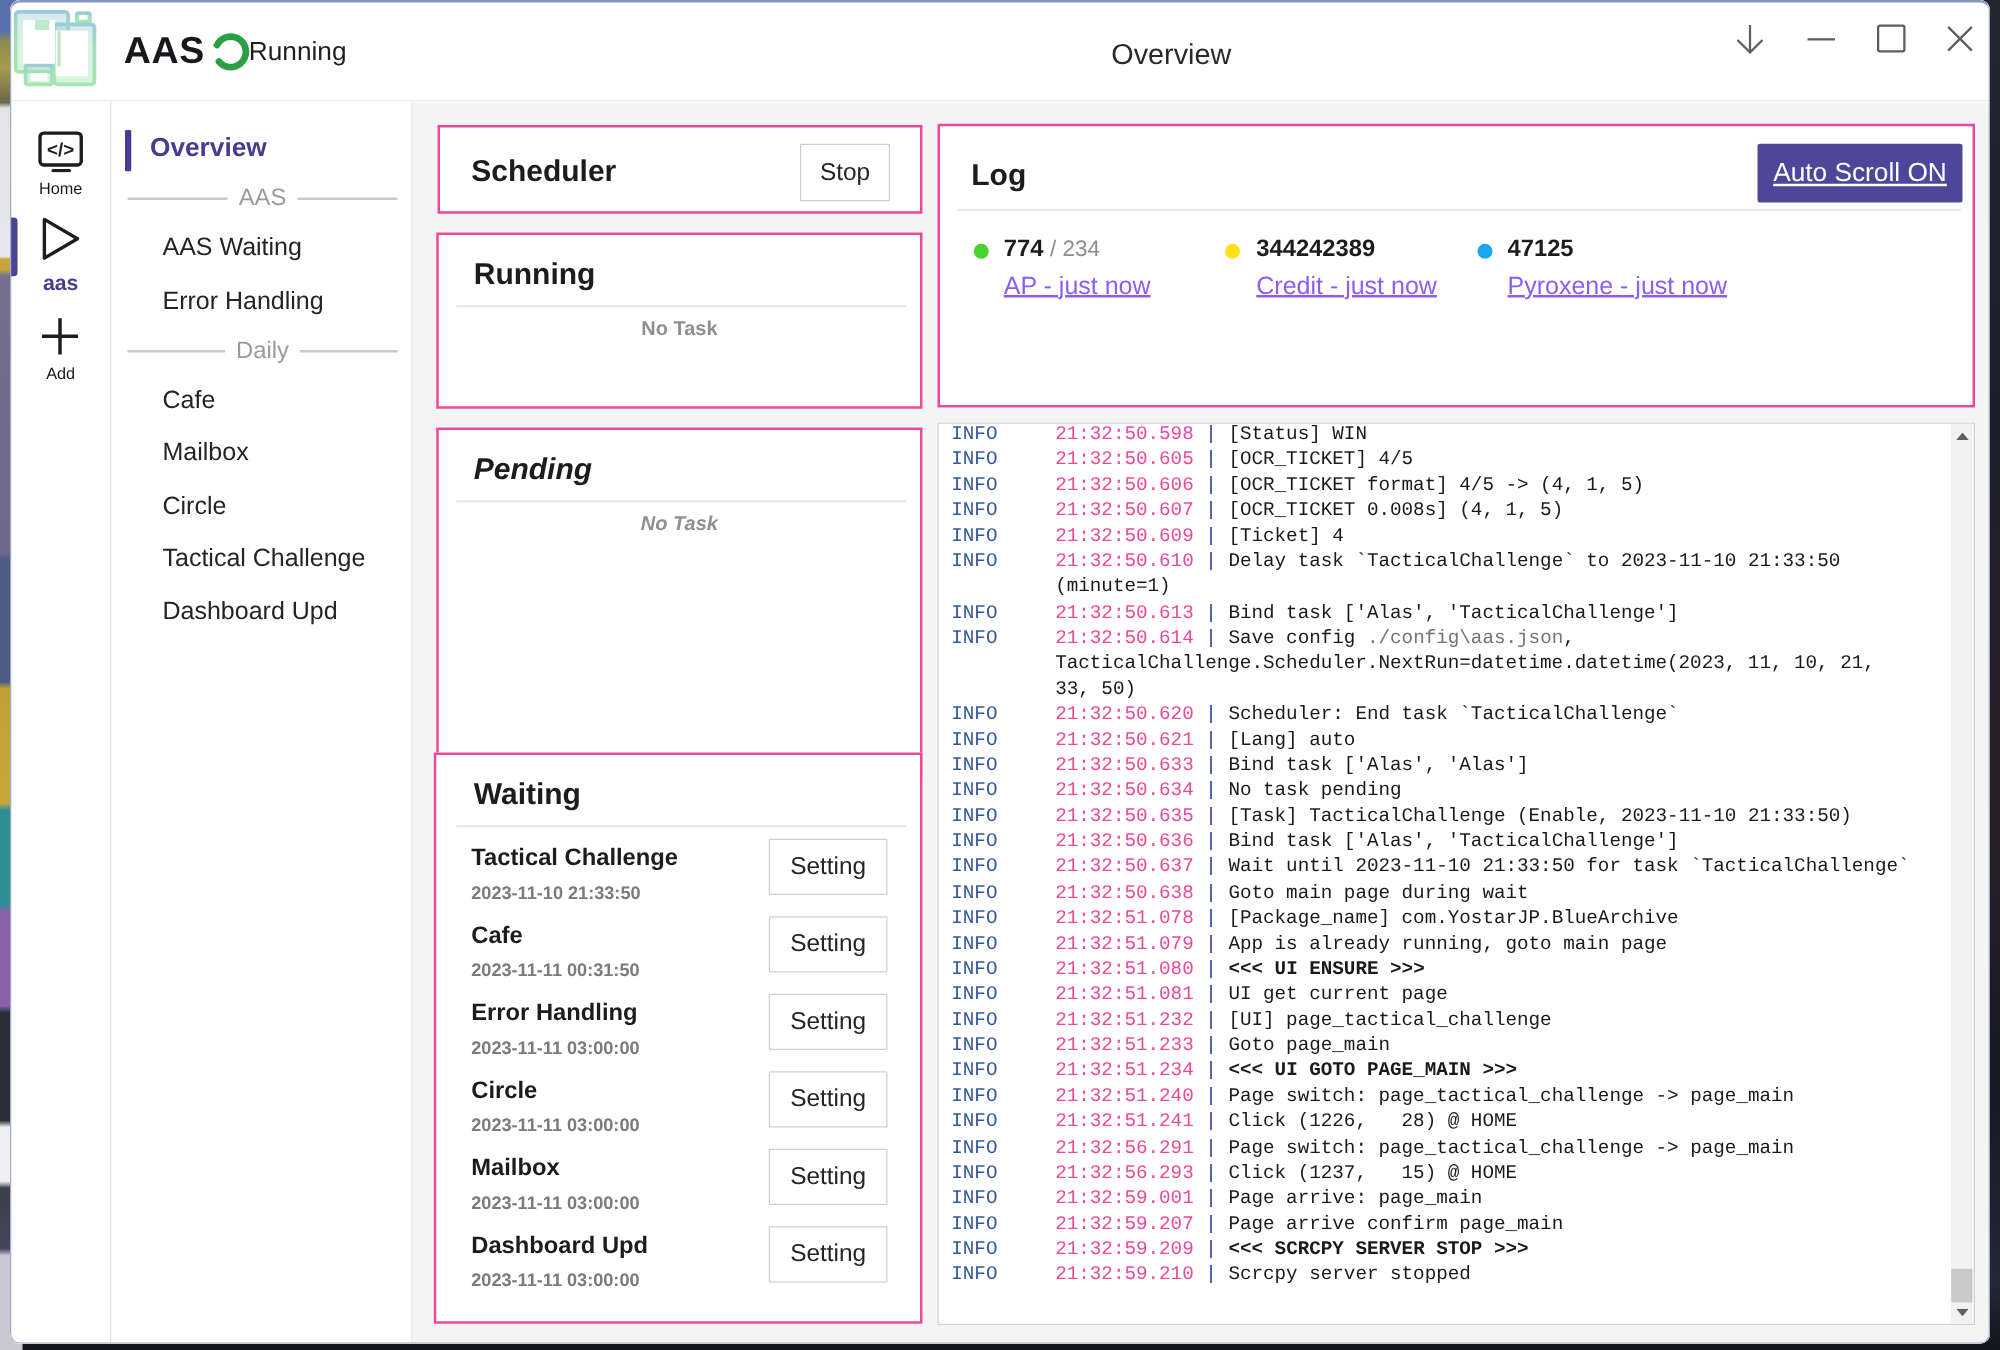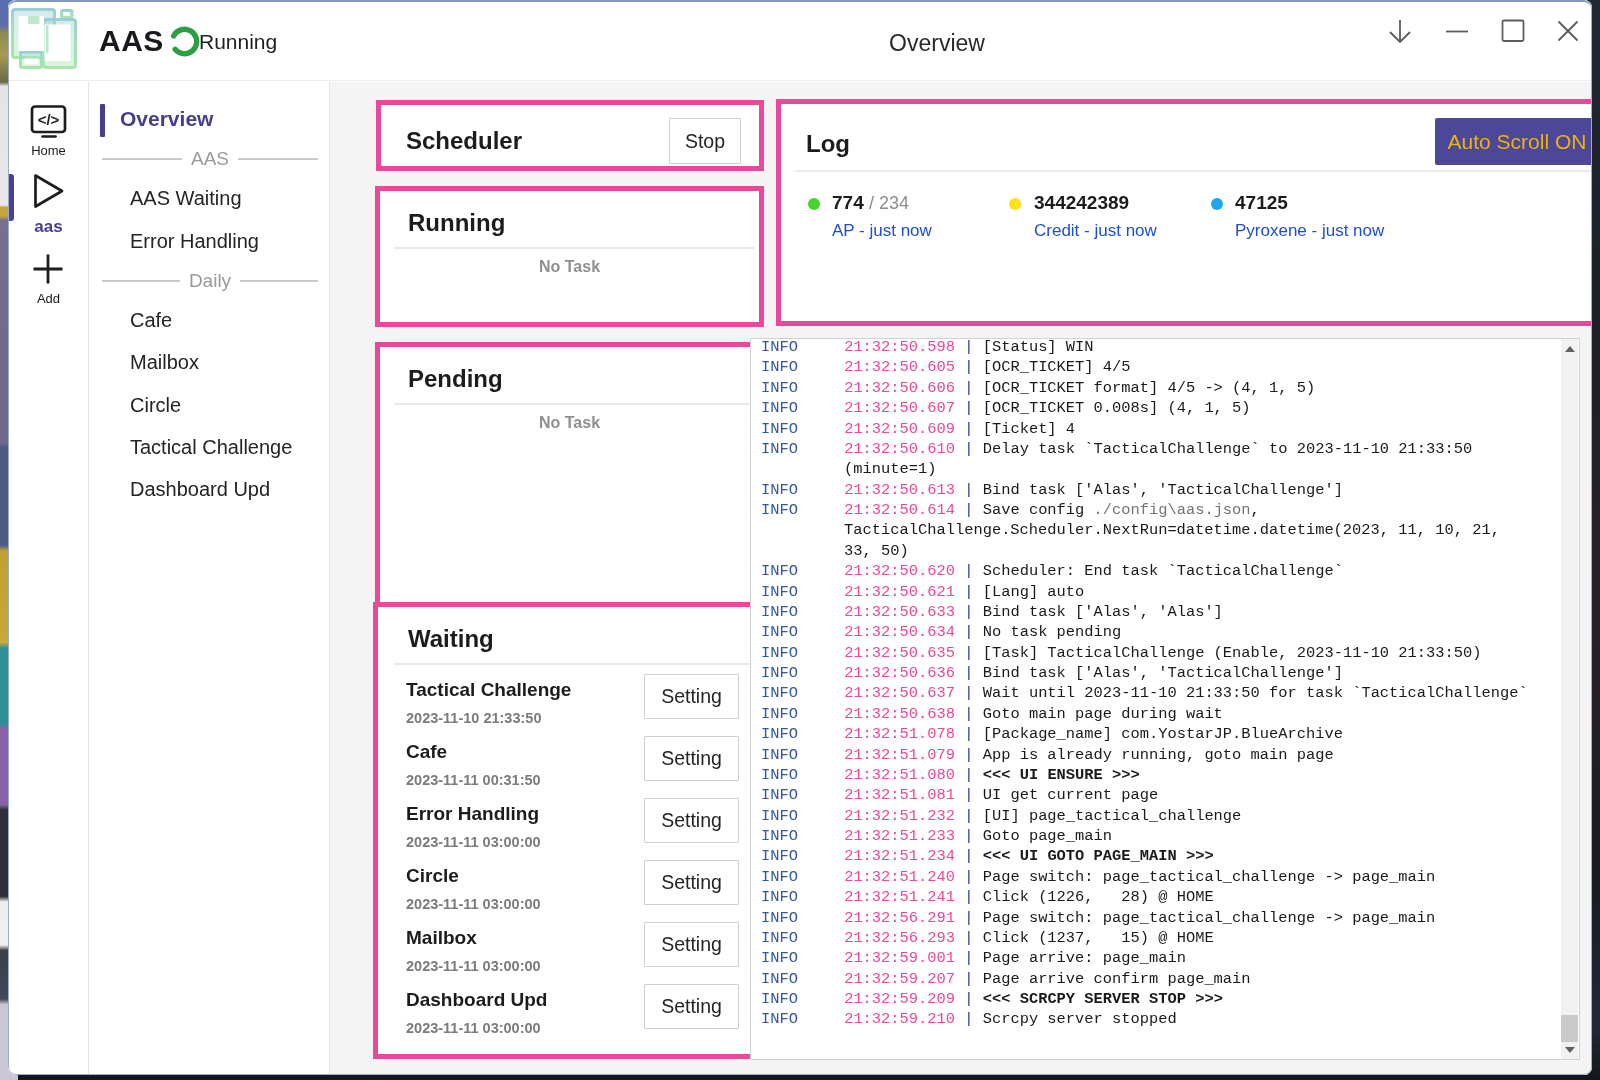--- a/index.html
+++ b/index.html
@@ -29,33 +29,33 @@
 
 .nav { position:absolute; left:82px; top:82px; width:240px; bottom:0; background:#fff; border-right:1px solid #e3e3e3; }
 .nav .active-bar { position:absolute; left:10px; top:22px; width:4.5px; height:33px; background:#453d90; border-radius:1px; }
 .nav .ov { position:absolute; left:30px; top:25px; font-size:21px; font-weight:700; color:#453d90; }
 .navdiv { position:absolute; left:12px; width:216px; height:22px; display:flex; align-items:center; color:#9a9a9a; font-size:19px; }
 .navdiv .ln { flex:1; height:2px; background:#c9c9c9; }
 .navdiv .tx { padding:0 9px; }
 .nav .item { position:absolute; left:40px; font-size:20px; color:#242424; }
 
 .content { position:absolute; left:322px; top:82px; right:0; bottom:0; background:#f4f4f4; }
-.card { position:absolute; background:#fff; border:5px solid #ec4899;margin-left:26px; }
+.card { position:absolute; background:#fff; border:2px solid #ec4899; }
 .ctitle { font-size:24px; font-weight:700; color:#1c1c1c; }
 .cdiv { position:absolute; height:2px; background:#e9e9e9; }
 .notask { position:absolute; width:100%; text-align:center; font-size:16px; font-weight:700; color:#8f8f8f; }
 .btn { position:absolute; border:1px solid #cfcfcf; background:#fff; color:#252525; display:flex; align-items:center; justify-content:center; font-size:19.5px; border-radius:1px; }
 .witem-n { position:absolute; left:28px; font-size:19px; font-weight:700; color:#1c1c1c; }
 .witem-d { position:absolute; left:28px; font-size:14.5px; font-weight:700; color:#7b7b7b; }
 
 .dot { position:absolute; width:12px; height:12px; border-radius:50%; }
 .snum { position:absolute; font-size:19px; font-weight:700; color:#1c1c1c; }
 .sden { font-size:18px; font-weight:400; color:#8c8c8c; }
-.slbl { position:absolute; font-size:17px; color:#1d4ed8; }
-.asbtn { position:absolute; left:1395px; top:13px; width:164px; height:47px; background:#4d4799; color:#eab308; font-size:21px; display:flex; align-items:center; justify-content:center; border-radius:2px; }
+.slbl { position:absolute; font-size:20px; color:#8b5cf6;text-decoration:underline; }
+.asbtn { position:absolute; left:1395px; top:13px; width:164px; height:47px; background:#4d4799; color:#ffffff; font-size:21px; display:flex; align-items:center; justify-content:center; border-radius:2px;text-decoration:underline; }
 
 .logbox { position:absolute; left:420px; top:256px; width:830px; height:722px; background:#fff; border:1px solid #d2d2d2; overflow:hidden; }
 .loglines { position:absolute; left:10px; top:-2px; font-family:"Liberation Mono", monospace; font-size:15.4px; line-height:20.37px; white-space:pre; color:#1a1a1a; }
 .loglines i { font-style:normal; color:#33589e; }
 .loglines t { color:#ec4899; }
 .loglines p1 { color:#223a8c; }
 .loglines m { color:#737373; }
 .loglines b { font-weight:700; }
 .sbar { position:absolute; right:1px; top:0px; width:17px; height:720px; background:#f1f1f1; }
 .sthumb { position:absolute; right:1px; top:676px; width:17px; height:27px; background:#c9c9c9; }
@@ -164,21 +164,21 @@
       <div class="ctitle" style="position:absolute; left:25px; top:22px;">Scheduler</div>
       <div class="btn" style="left:288px; top:13px; width:72px; height:46px;">Stop</div>
     </div>
 
     <div class="card" style="left:19px; top:104px; width:389px; height:141px;">
       <div class="ctitle" style="position:absolute; left:28px; top:18px;">Running</div>
       <div class="cdiv" style="left:14px; top:56px; width:360px;"></div>
       <div class="notask" style="top:67px;">No Task</div>
     </div>
 
-    <div class="card" style="left:19px; top:260px; width:389px; height:280px;">
+    <div class="card" style="left:19px; top:260px; width:389px; height:280px;font-style:italic;">
       <div class="ctitle" style="position:absolute; left:28px; top:18px;">Pending</div>
       <div class="cdiv" style="left:14px; top:56px; width:360px;"></div>
       <div class="notask" style="top:67px;">No Task</div>
     </div>
 
     <div class="card" style="left:17px; top:520px; width:391px; height:457px;">
       <div class="ctitle" style="position:absolute; left:30px; top:18px;">Waiting</div>
       <div class="cdiv" style="left:16px; top:56px; width:360px;"></div>
       <div class="witem-n" style="top:72px;">Tactical Challenge</div>
       <div class="witem-d" style="top:103px;">2023-11-10 21:33:50</div>

